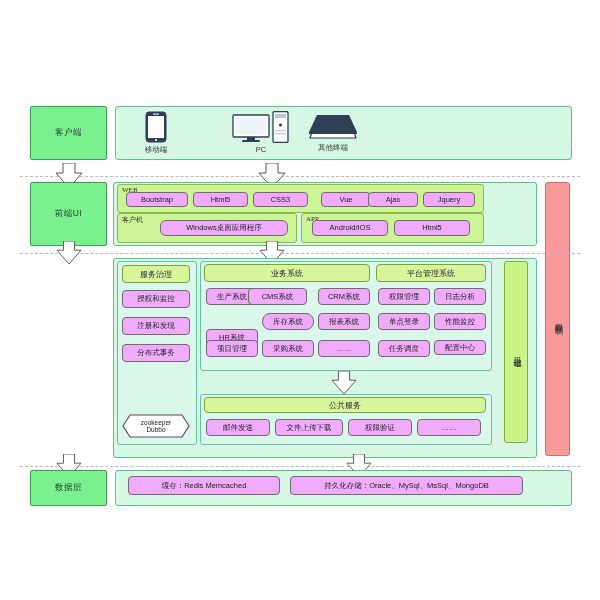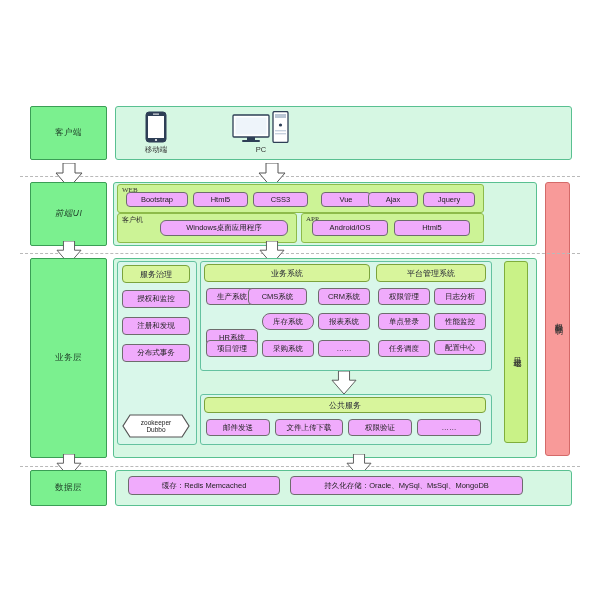--- a/index.html
+++ b/index.html
@@ -142,30 +142,38 @@
       <rect x="11" y="29" width="18" height="2" rx="1" fill="#2e3f56"></rect>
       <rect x="42" y="0.5" width="15" height="31" rx="1.5" fill="#ffffff" stroke="#2e3f56" stroke-width="1.3"></rect>
       <rect x="44" y="3" width="11" height="4" fill="#b9c6d4"></rect>
       <circle cx="49.5" cy="14" r="1.6" fill="#2e3f56"></circle>
       <rect x="44" y="19" width="11" height="1.4" fill="#c7d2de"></rect>
       <rect x="44" y="22" width="11" height="1.4" fill="#c7d2de"></rect>
     </svg>
     <div class="cap">PC</div>
   </div>
 
+  <div class="dev" style="left:305px;top:113px;width:56px;">
+    <svg width="52" height="28" viewBox="0 0 52 28">
+      <path d="M10 2 L42 2 L50 19 L2 19 Z" fill="#2e3f56"></path>
+      <path d="M5 19 L47 19 L49 25 L3 25 Z" fill="#ffffff" stroke="#2e3f56" stroke-width="1.2"></path>
+      <path d="M2 19 L50 19 L50 21 L2 21 Z" fill="#2e3f56"></path>
+    </svg>
+    <div class="cap">其他终端</div>
+  </div>
 
   <div class="dashed" style="top:176px;"></div>
   <svg class="arrow" style="left:55px;top:163px;" width="28" height="26" viewBox="0 0 28 26">
     <path d="M8 0 L20 0 L20 10 L27 10 L14 25 L1 10 L8 10 Z" fill="#ffffff" stroke="#555" stroke-width="1"></path>
   </svg>
   <svg class="arrow" style="left:258px;top:163px;" width="28" height="26" viewBox="0 0 28 26">
     <path d="M8 0 L20 0 L20 10 L27 10 L14 25 L1 10 L8 10 Z" fill="#ffffff" stroke="#555" stroke-width="1"></path>
   </svg>
 
-  <div class="layer-label" style="left:30px;top:182px;width:75px;height:62px;font-style:italic;">
+  <div class="layer-label" style="left:30px;top:182px;width:75px;height:62px;">
     <span>前端UI</span>
   </div>
 
   <div class="band" style="left:113px;top:182px;width:422px;height:62px;">
   </div>
 
   <div class="group" style="left:117px;top:184px;width:365px;height:27px;">
     <div class="group-title">WEB</div>
   </div>
   <div class="wbox" style="left:126px;top:192px;width:62px;height:15px;">Bootstrap</div>
@@ -191,23 +199,20 @@
   </div>
 
   <div class="dashed" style="top:253px;"></div>
   <svg class="arrow" style="left:55px;top:241px;" width="28" height="24" viewBox="0 0 28 26">
     <path d="M8 0 L20 0 L20 10 L27 10 L14 25 L1 10 L8 10 Z" fill="#ffffff" stroke="#555" stroke-width="1"></path>
   </svg>
   <svg class="arrow" style="left:258px;top:241px;" width="28" height="24" viewBox="0 0 28 26">
     <path d="M8 0 L20 0 L20 10 L27 10 L14 25 L1 10 L8 10 Z" fill="#ffffff" stroke="#555" stroke-width="1"></path>
   </svg>
 
-  <div class="layer-label" style="left:30px;top:258px;width:75px;height:198px;">
-    <span>业务层</span>
-  </div>
 
   <div class="band" style="left:113px;top:258px;width:422px;height:198px;">
   </div>
 
   <div class="innerpanel" style="left:117px;top:261px;width:78px;height:182px;background:#d9f7ea;border-color:#64c2a0;">
   </div>
   <div class="hdrbox" style="left:122px;top:265px;width:68px;height:18px;">服务治理</div>
   <div class="wbox" style="left:122px;top:290px;width:68px;height:18px;">授权和监控</div>
   <div class="wbox" style="left:122px;top:317px;width:68px;height:18px;">注册和发现</div>
   <div class="wbox" style="left:122px;top:344px;width:68px;height:18px;">分布式事务</div>

